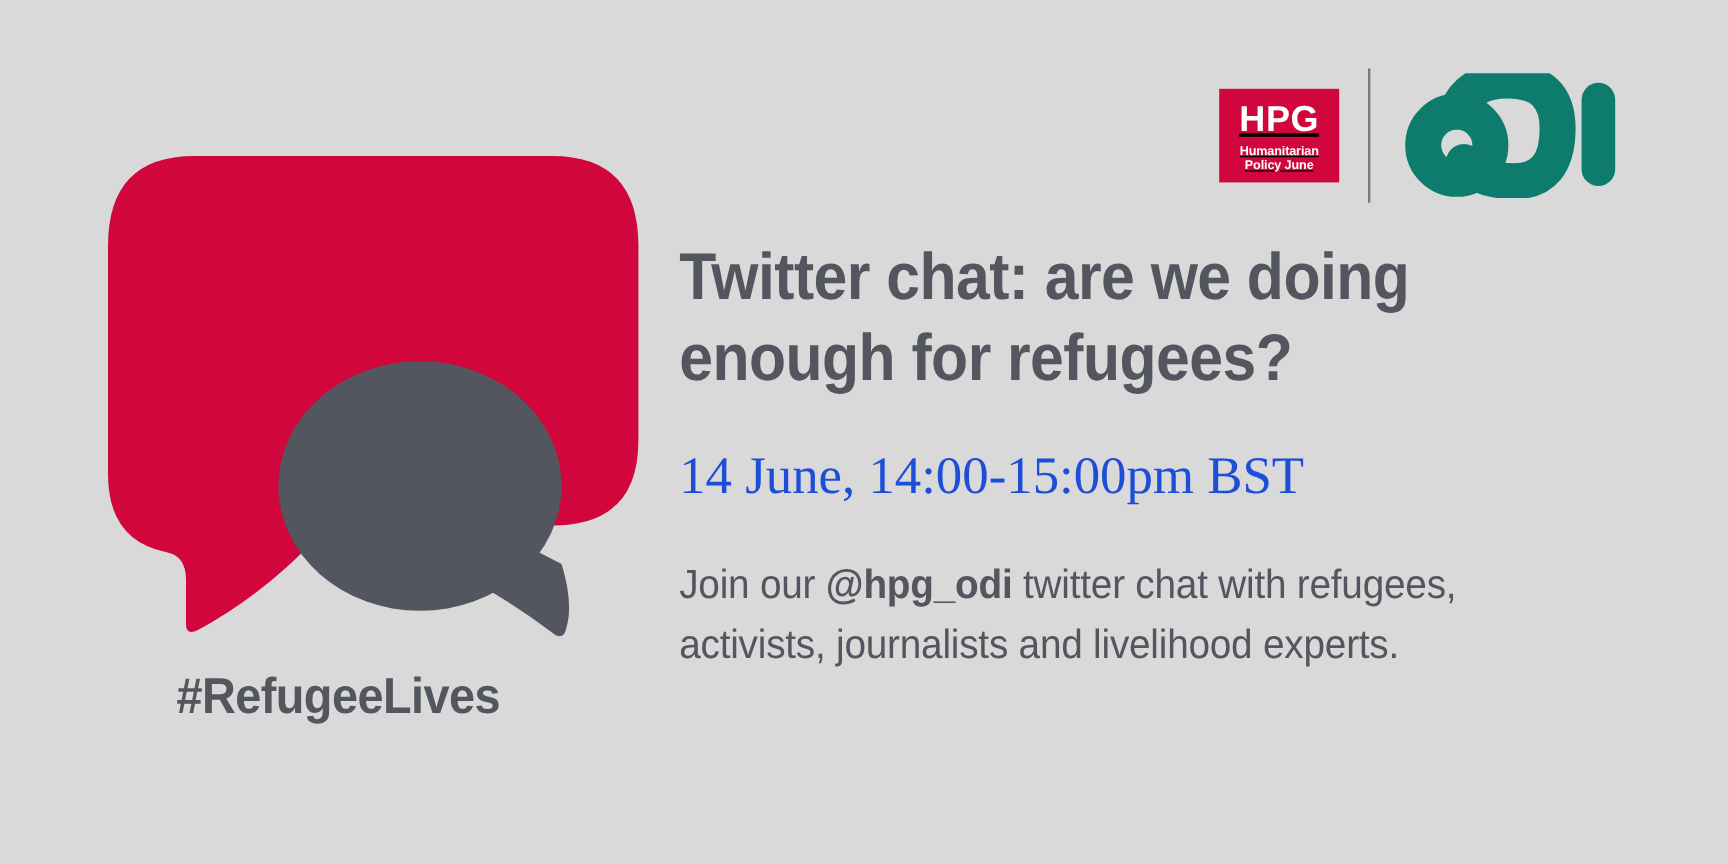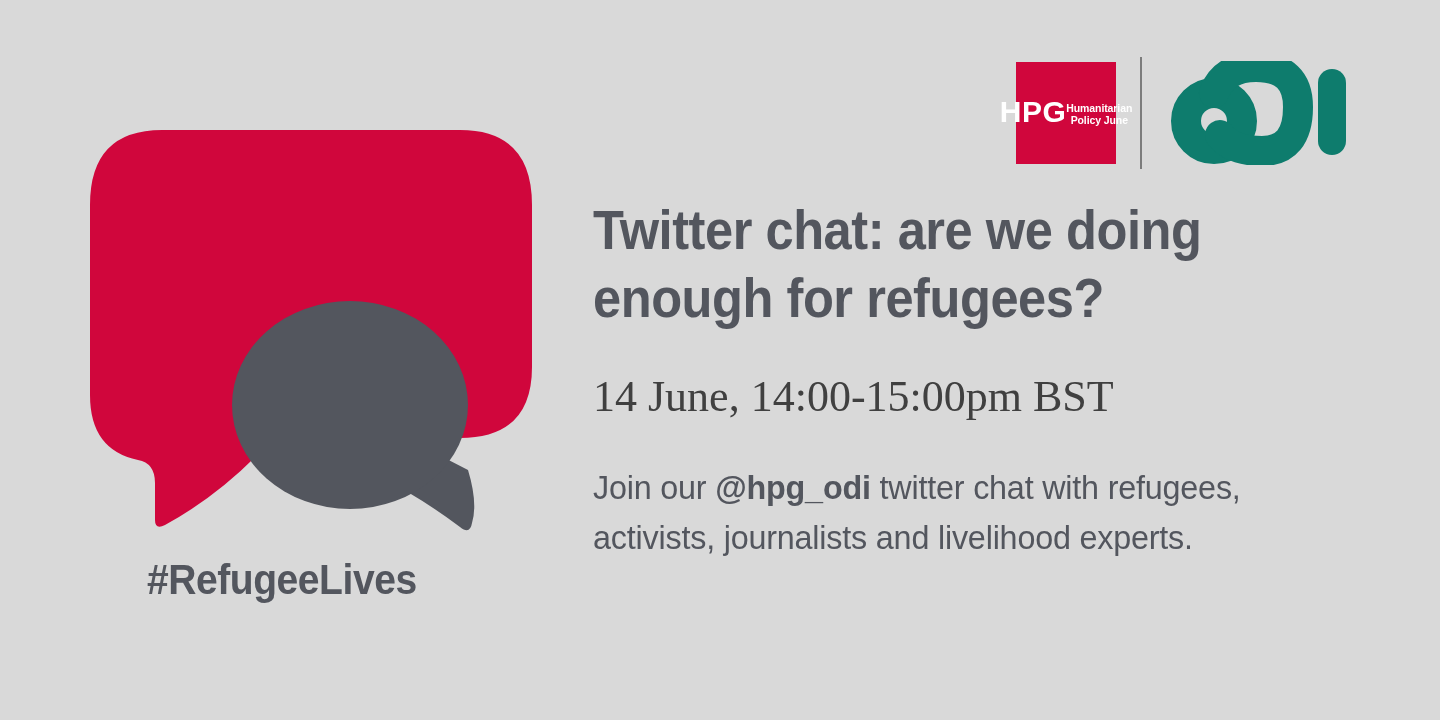--- a/index.html
+++ b/index.html
@@ -26,28 +26,29 @@
     position: absolute;
     left: 1016px;
     top: 52px;
     width: 350px;
     height: 122px;
     display: flex;
     align-items: center;
   }
   .hpg-logo {
     width: 100px;
-    height: 102px;
+    height: 78px;
     background: #d0063c;
     display: flex;
-    flex-direction: row;
+    flex-direction: column;
     justify-content: center;
     align-items: center;
     box-sizing: border-box;
     padding-top: 2px;
+    text-decoration: underline;
   }
   .hpg-logo .hpg-mark {
     color: #ffffff;
     font-family: "Liberation Sans", sans-serif;
     font-weight: bold;
     font-size: 30px;
     letter-spacing: 0.5px;
     line-height: 1;
     margin-bottom: 5px;
   }
@@ -94,38 +95,38 @@
     font-size: 42px;
     letter-spacing: -0.5px;
     white-space: nowrap;
     transform: scaleX(0.93);
     transform-origin: left center;
   }
 
   
   .textblock {
     position: absolute;
-    left: 593px;
+    left: 566px;
     top: 196px;
     width: 730px;
   }
   .headline {
     color: #53565e;
     font-family: "Liberation Sans", sans-serif;
     font-weight: bold;
     font-size: 55px;
     line-height: 68px;
     letter-spacing: -0.5px;
     transform: scaleX(0.92);
     transform-origin: left top;
     margin: 0;
   }
   .datetime {
     margin-top: 40px;
-    color: #404040;
+    color: #1d4ed8;
     font-family: "Liberation Serif", serif;
     font-weight: normal;
     font-size: 44px;
     line-height: 50px;
     letter-spacing: 0px;
   }
   .blurb {
     margin-top: 40px;
     color: #53565e;
     font-family: "Liberation Sans", sans-serif;

